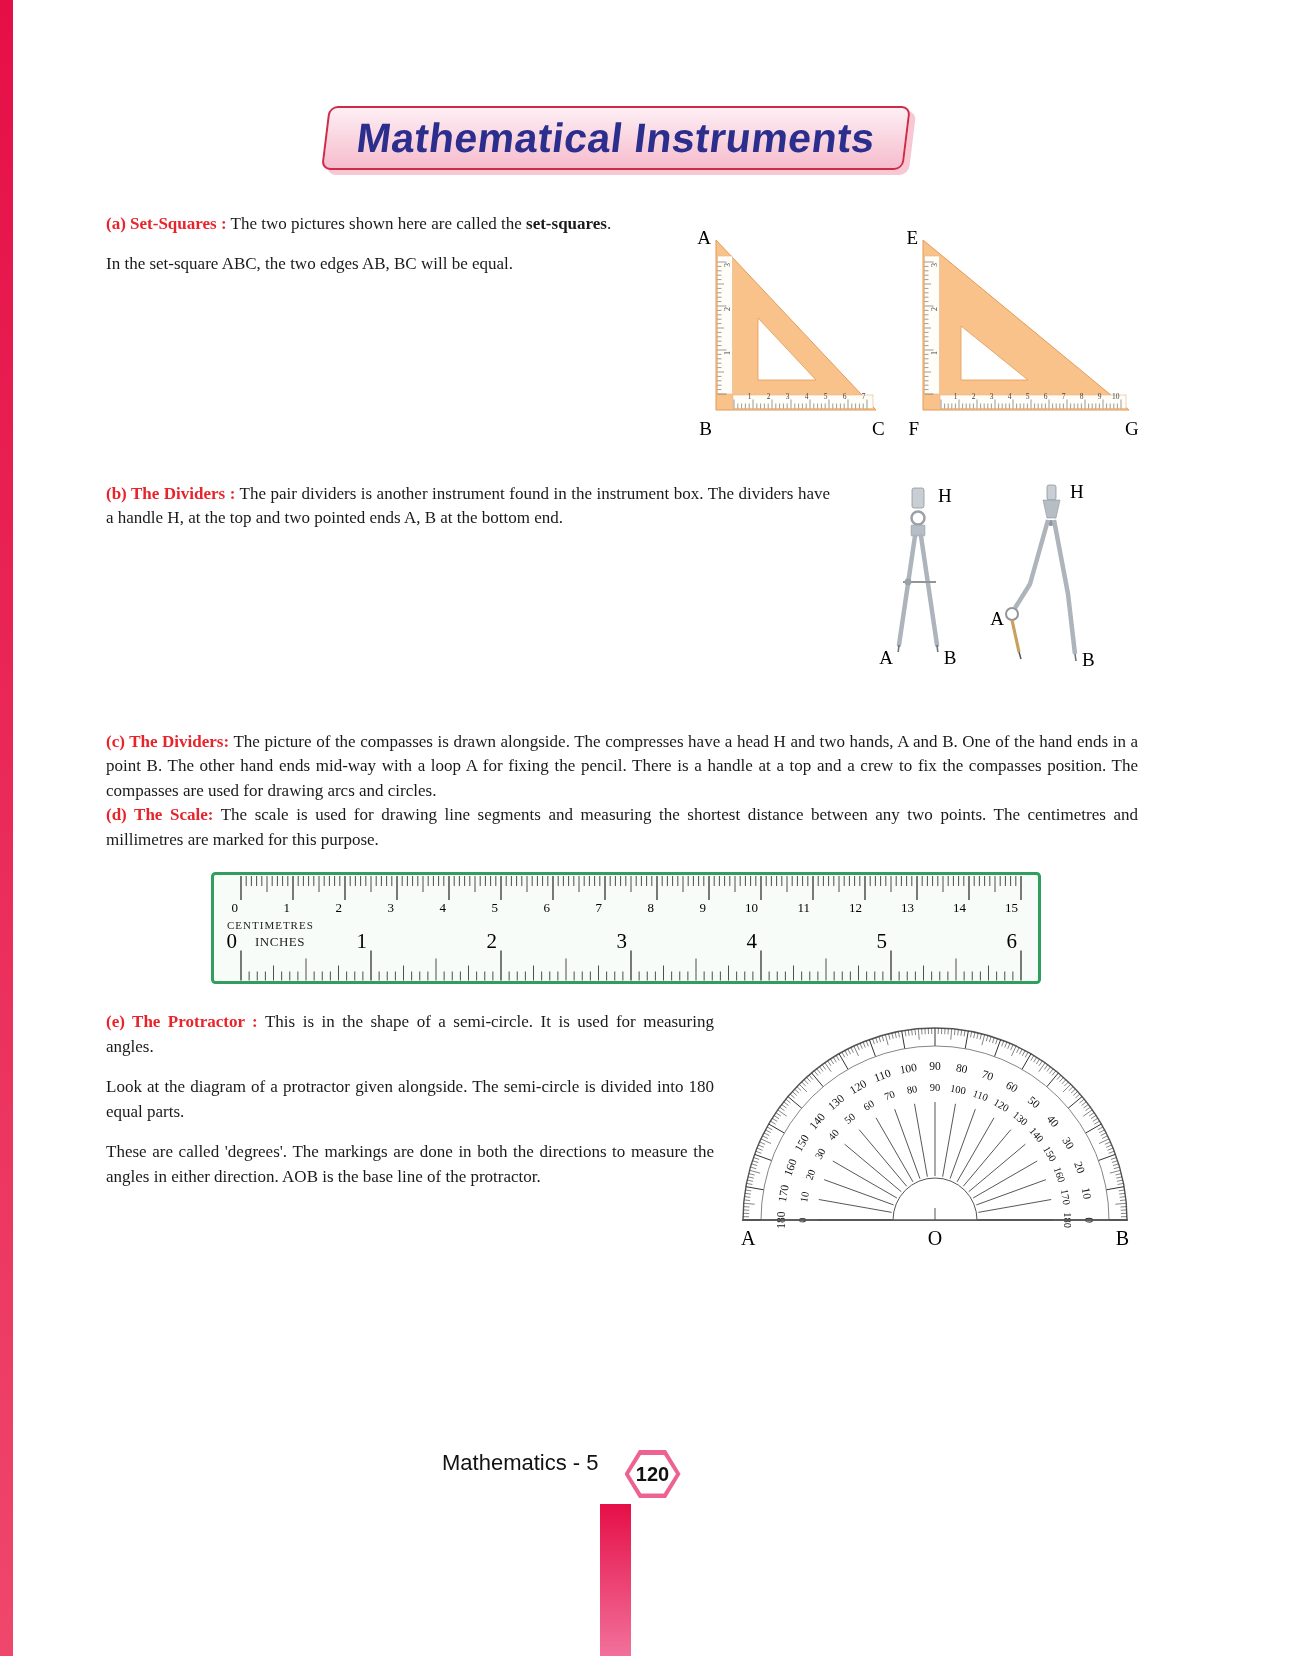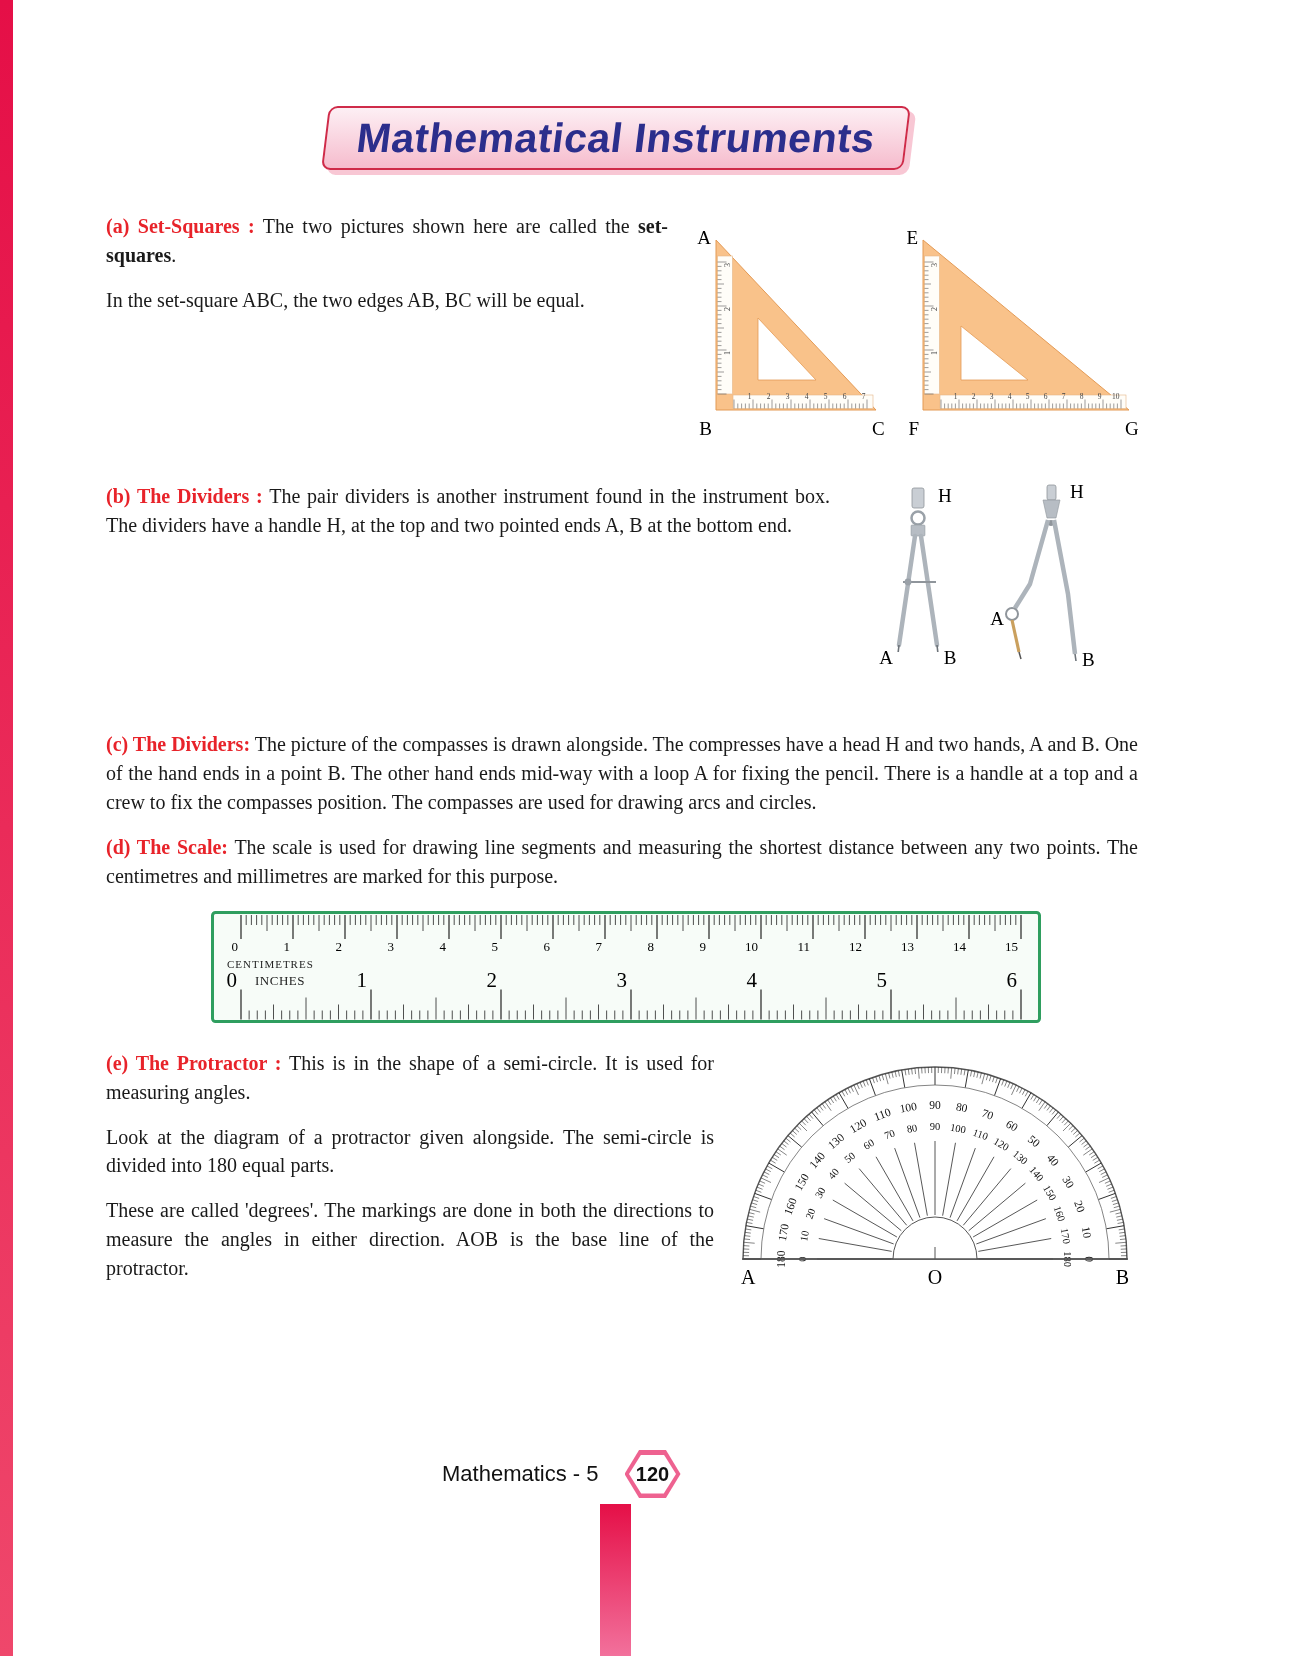--- a/index.html
+++ b/index.html
@@ -13,45 +13,45 @@
   .banner { position:relative; margin:106px 0 0 325px; width:582px; height:64px;
     background:linear-gradient(180deg,#fdeff4 0%,#f6bccd 100%);
     border:2.5px solid #cf2b49; border-radius:9px;
     transform:skewX(-7deg);
     box-shadow:6px 5px 0 rgba(240,130,160,.45);
     display:flex; align-items:center; justify-content:center; }
   .banner h1 { font-family:"Liberation Sans","DejaVu Sans",sans-serif; font-size:41px; font-weight:bold;
     color:var(--title_blue,#2b2e8c); letter-spacing:.5px; }
 
   .content { margin:42px 158px 0 106px; }
-  .content p { font-size:20px; line-height:1.44; text-align:justify; }
+  .content p { font-size:17px; line-height:1.44; text-align:justify; }
   .content p + p { margin-top:16px; }
   .red { color:var(--accent_red,#e8232a); font-weight:bold; }
 
   .sec { overflow:visible; }
   .sec::after { content:""; display:block; clear:both; }
   .sec-b { margin-top:28px; }
   .sec-c { margin-top:28px; }
-  .sec-c p + p { margin-top:17px; }
+  .sec-c p + p { margin-top:0; }
   .sec-e { margin-top:22px; }
 
   .fig { background:transparent; }
   .fig svg { display:block; }
   .fig-setsquares { float:right; width:452px; margin:2px 0 4px 18px; }
   .fig-setsquares svg { width:452px; height:236px; }
   .fig-dividers { float:right; width:292px; margin:0 0 4px 16px; }
   .fig-dividers svg { width:292px; height:216px; }
   .fig-ruler { margin:20px 0 26px 105px; width:830px; }
   .fig-ruler svg { width:830px; height:112px; }
   .fig-protractor { float:right; width:408px; margin:4px 0 0 16px; }
   .fig-protractor svg { width:408px; height:234px; }
 
   svg text { font-family:"Liberation Serif","DejaVu Serif",serif; }
 
-  .footer { position:absolute; left:442px; top:1450px; display:flex; align-items:center; gap:26px; }
+  .footer { position:absolute; left:442px; top:1450px; display:flex; gap:26px; }
   .footer-label { font-family:"Liberation Sans","DejaVu Sans",sans-serif; font-size:22px; color:#111; }
   .badge { width:56px; height:48px; background:var(--badge_pink,#ee6290);
     clip-path:polygon(26% 0,74% 0,100% 50%,74% 100%,26% 100%,0% 50%);
     display:flex; align-items:center; justify-content:center; }
   .badge-inner { width:47px; height:39px; background:#fff;
     clip-path:polygon(26% 0,74% 0,100% 50%,74% 100%,26% 100%,0% 50%);
     display:flex; align-items:center; justify-content:center;
     font-family:"Liberation Sans","DejaVu Sans",sans-serif; font-size:20px; font-weight:bold; color:#111; }
 
   .bottom-bar { position:absolute; left:600px; bottom:0; width:31px; height:152px;

